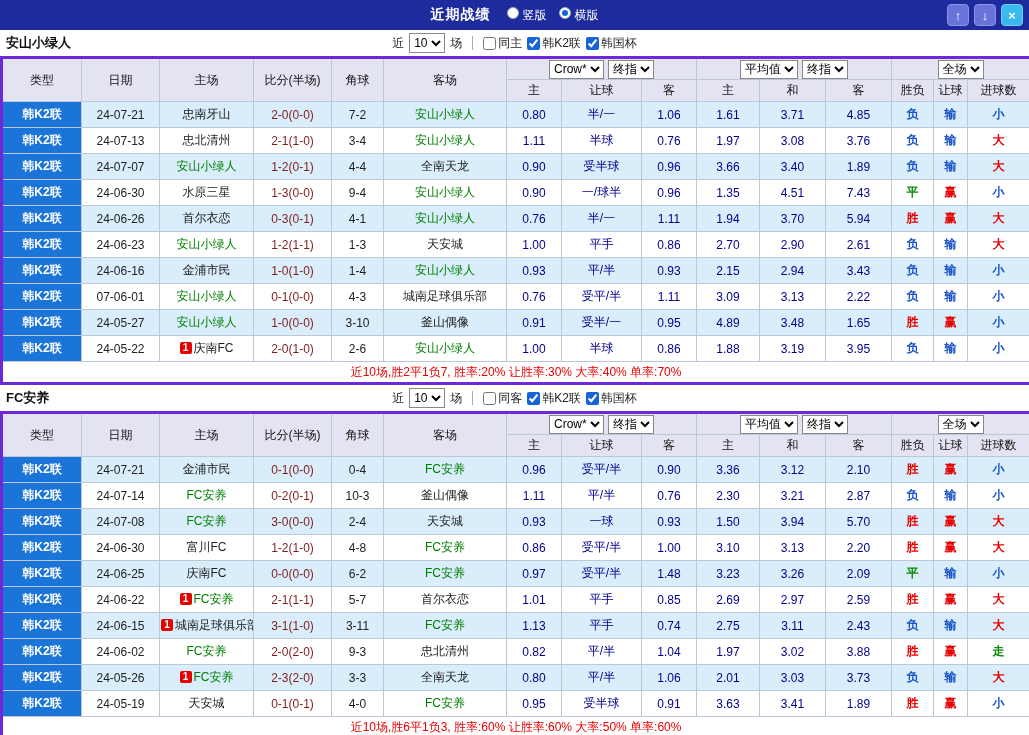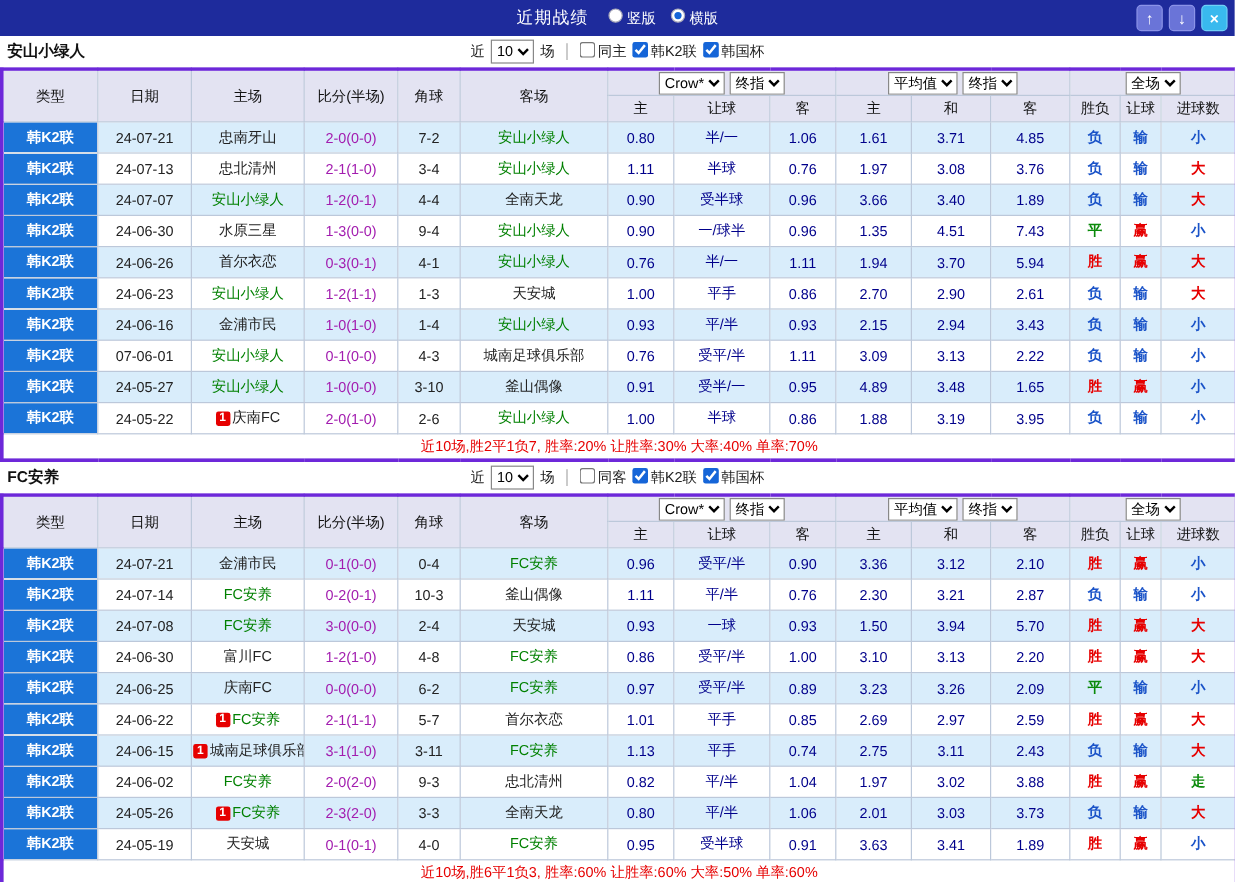--- a/index.html
+++ b/index.html
@@ -2,51 +2,51 @@
 <html><head>
 <meta charset="utf-8">
 <style>
   *{box-sizing:border-box;margin:0;padding:0}
   html,body{width:1029px}
   body{font-family:"Liberation Sans",sans-serif;font-size:12px;color:#222;background:#fff}
 
   
   .topbar{height:30px;background:#1e2b9c;position:relative;display:flex;align-items:center;color:#fff}
   .topbar-center{flex:1;display:flex;justify-content:center;align-items:center;gap:16px}
-  .title{font-weight:normal;font-size:14px;letter-spacing:1px}
+  .title{font-weight:bold;font-size:14px;letter-spacing:1px}
   .radios{display:inline-flex;align-items:center;gap:12px}
   .radio{display:inline-flex;align-items:flex-start;gap:4px;cursor:pointer}
   .radio-circle{width:12px;height:12px;border-radius:50%;background:#fff;border:1px solid #aab;display:inline-block;position:relative}
   .radio-circle.sel::after{content:"";position:absolute;left:2px;top:2px;right:2px;bottom:2px;background:#1565d8;border-radius:50%}
   .topbar-btns{position:absolute;right:6px;top:4px;display:flex;gap:5px}
   .sq-btn{width:22px;height:22px;border-radius:4px;color:#fff;display:flex;align-items:center;justify-content:center;
           font-size:13px;font-weight:bold;cursor:pointer}
   .sq-btn.updown{background:#6a74d8;border:1px solid #8b93e8}
   .sq-btn.close{background:#39b9ee;border:1px solid #6fd0f6}
 
   
   .filter-row{height:26px;display:flex;align-items:center;position:relative;background:#fff}
   .team-name{position:absolute;left:6px;font-weight:bold;font-size:13px;color:#111}
   .filters{margin:0 auto;display:flex;align-items:center;gap:5px}
   select{font-family:"Liberation Sans",sans-serif;font-size:12px;height:20px;border:1px solid #888;background:#fff}
   .vsep{width:1px;height:14px;background:#aaa;margin:0 5px}
-  label.chk{display:inline-flex;gap:2px;cursor:pointer}
+  label.chk{display:inline-flex;align-items:center;gap:2px;cursor:pointer}
   input[type=checkbox]{width:13px;height:13px;accent-color:#1565d8;vertical-align:middle}
 
   
   table.grid{border-collapse:collapse;width:1029px;table-layout:fixed;border:3px solid #6d28d9}
   .grid th,.grid td{border:1px solid #bcc8da;text-align:center;overflow:hidden;white-space:nowrap;padding:0 1px}
   .grid thead th{background:#e3e3f2;font-weight:normal;height:22px;color:#111}
   .grid thead select{height:19px}
   .sel-th select{margin:0 2px}
   .grid tbody td{height:26px}
   .grid tbody tr:nth-child(odd) td{background:#d9edfb}
   .grid tbody tr:nth-child(even) td{background:#fff}
   td.league{background:#1b74d8 !important;color:#fff;font-weight:bold}
-  td.score{color:#a21caf}
+  td.score{color:#7f1d1d}
   td.odds{color:#00008b}
   td.team-hl{color:#008000}
   .c-red{color:#e60000;font-weight:bold}
   .c-blue{color:#1a53c8;font-weight:bold}
   .c-green{color:#0a8a0a;font-weight:bold}
   .badge{display:inline-block;min-width:12px;height:12px;line-height:12px;background:#e60000;color:#fff;
          font-size:10px;font-weight:bold;border-radius:2px;margin-right:2px;padding:0 1px;vertical-align:1px}
   td.summary{color:#e60000;height:22px;background:#fff;border-left:1px solid #9fb4cc;border-right:1px solid #9fb4cc}
 </style>
 </head>
@@ -434,21 +434,21 @@
           </tr>
           <tr>
             <td class="league">韩K2联</td>
             <td>24-06-25</td>
             <td>庆南FC</td>
             <td class="score">0-0(0-0)</td>
             <td>6-2</td>
             <td class="team-hl">FC安养</td>
             <td class="odds">0.97</td>
             <td class="odds">受平/半</td>
-            <td class="odds">0.89</td>
+            <td class="odds">1.48</td>
             <td class="odds">3.23</td>
             <td class="odds">3.26</td>
             <td class="odds">2.09</td>
             <td class="c-green">平</td>
             <td class="c-blue">输</td>
             <td class="c-blue">小</td>
           </tr>
           <tr>
             <td class="league">韩K2联</td>
             <td>24-06-22</td>

